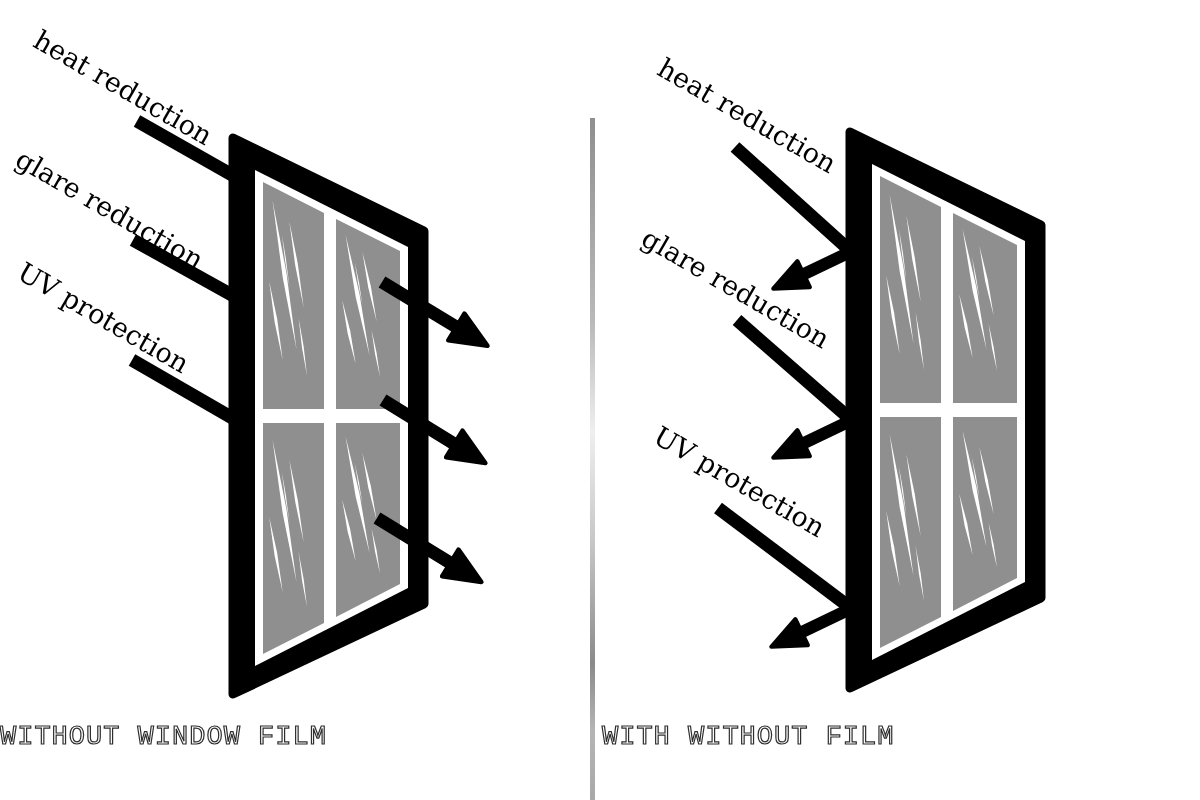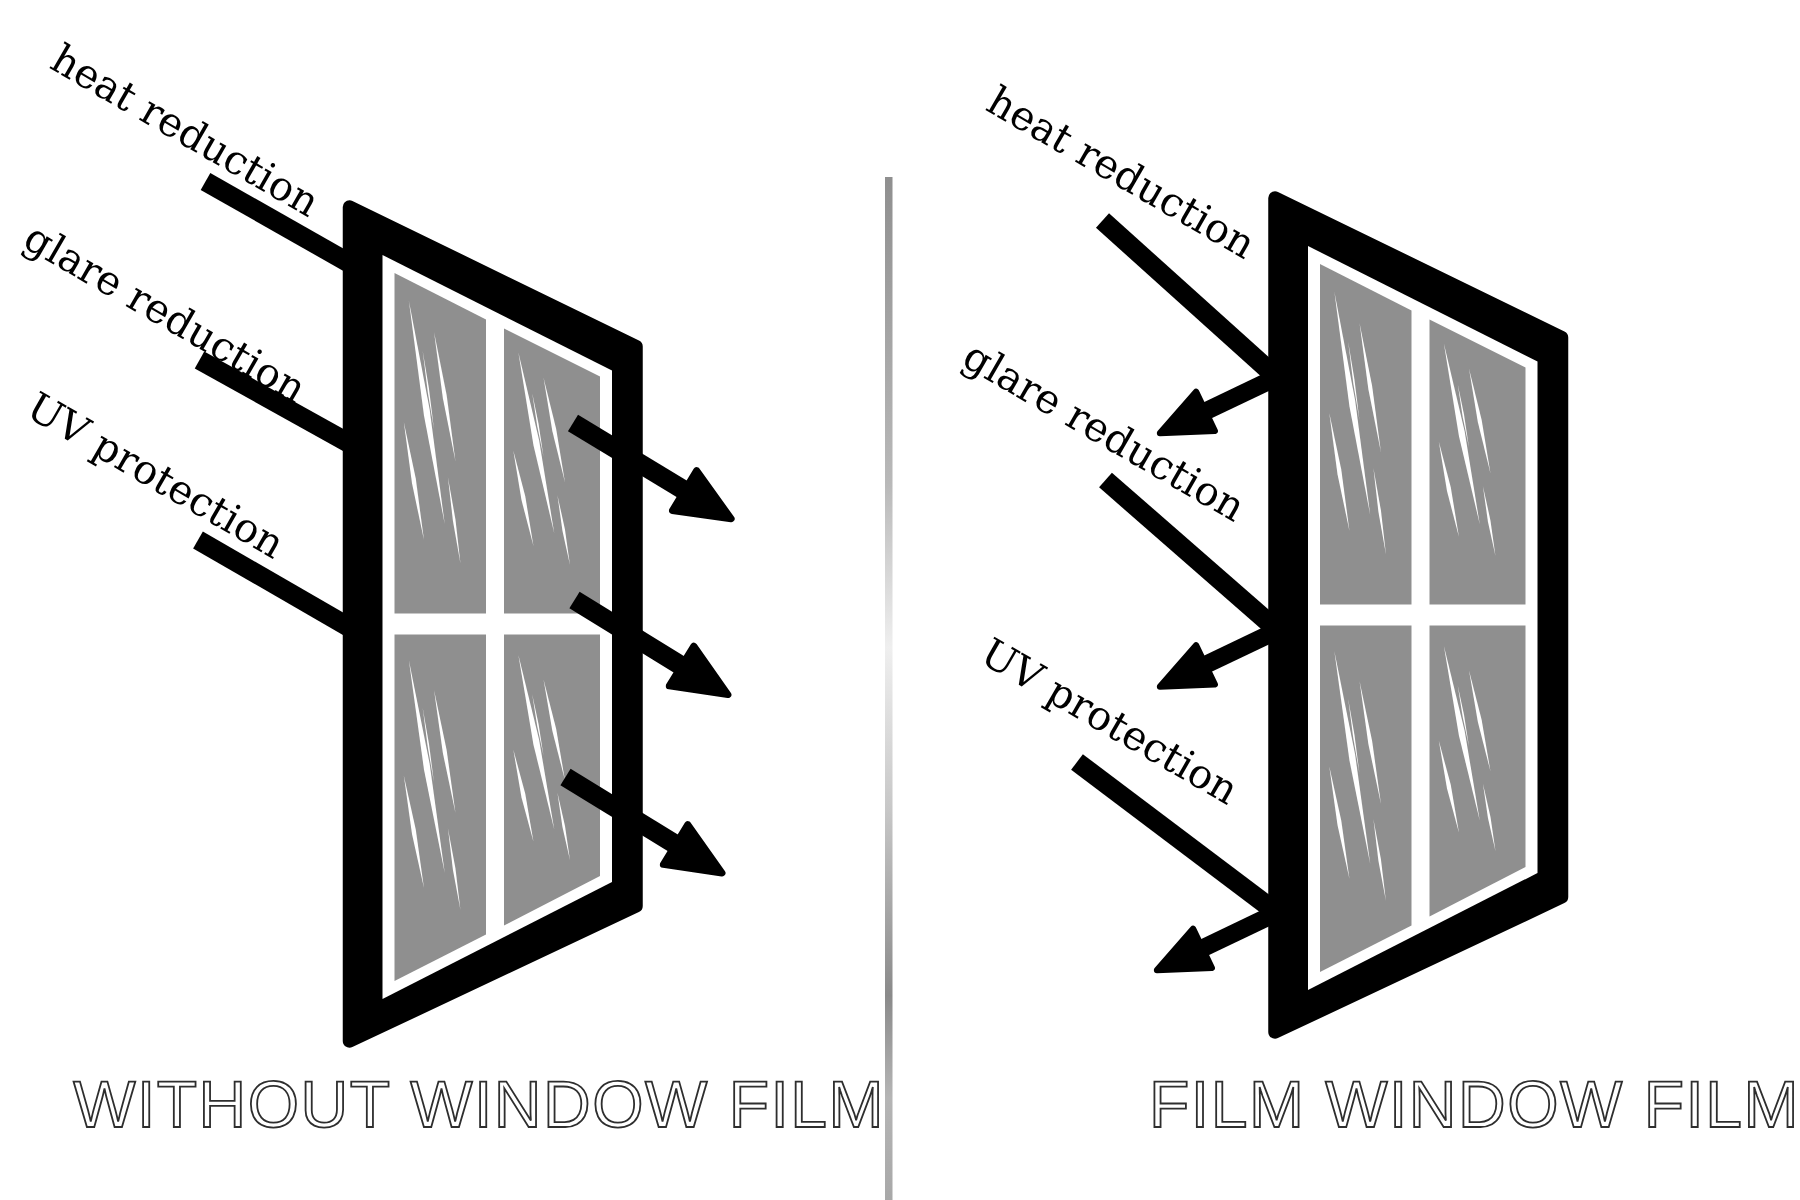--- a/index.html
+++ b/index.html
@@ -9,23 +9,23 @@
   }
   #diagram-svg{position:absolute;left:0;top:0;}
   .ray-label{
     position:absolute;
     font-size:27px;color:#000;white-space:nowrap;
     transform:rotate(30deg);transform-origin:0 0;
     font-family:"DejaVu Serif","Liberation Serif",serif;
   }
   .caption{
     position:absolute;top:713px;height:48px;line-height:48px;
-    text-align:right;font-size:44px;letter-spacing:1px;
+    text-align:left;font-size:27px;letter-spacing:1px;
     color:#ffffff;-webkit-text-stroke:1.2px #2e2e2e;
-    font-family:Liberation Sans, sans-serif;white-space:nowrap;
+    font-family:Liberation Mono, monospace;white-space:nowrap;
   }
   .caption.left{left:0;width:590px;}
   .caption.right{left:602px;width:598px;}
   .divider{
     position:absolute;left:590px;top:118px;width:5px;height:682px;
     background:linear-gradient(to bottom,#8f8f8f 0%,#b9b9b9 30%,#efefef 46%,#c7c7c7 62%,#8a8a8a 80%,#b5b5b5 90%,#a8a8a8 100%);
   }
 </style>
 </head>
 <body>
@@ -100,15 +100,15 @@
 
 <div class="ray-label" style="left:44px;top:24px">heat reduction</div>
 <div class="ray-label" style="left:26px;top:143px">glare reduction</div>
 <div class="ray-label" style="left:28px;top:256px">UV protection</div>
 
 <div class="ray-label" style="left:668px;top:52px">heat reduction</div>
 <div class="ray-label" style="left:652px;top:222px">glare reduction</div>
 <div class="ray-label" style="left:664px;top:420px">UV protection</div>
 
 <div class="caption left">WITHOUT WINDOW FILM</div>
-<div class="caption right">FILM WINDOW FILM</div>
+<div class="caption right">WITH WITHOUT FILM</div>
 
 <div class="divider"></div>
 
 </body></html>

